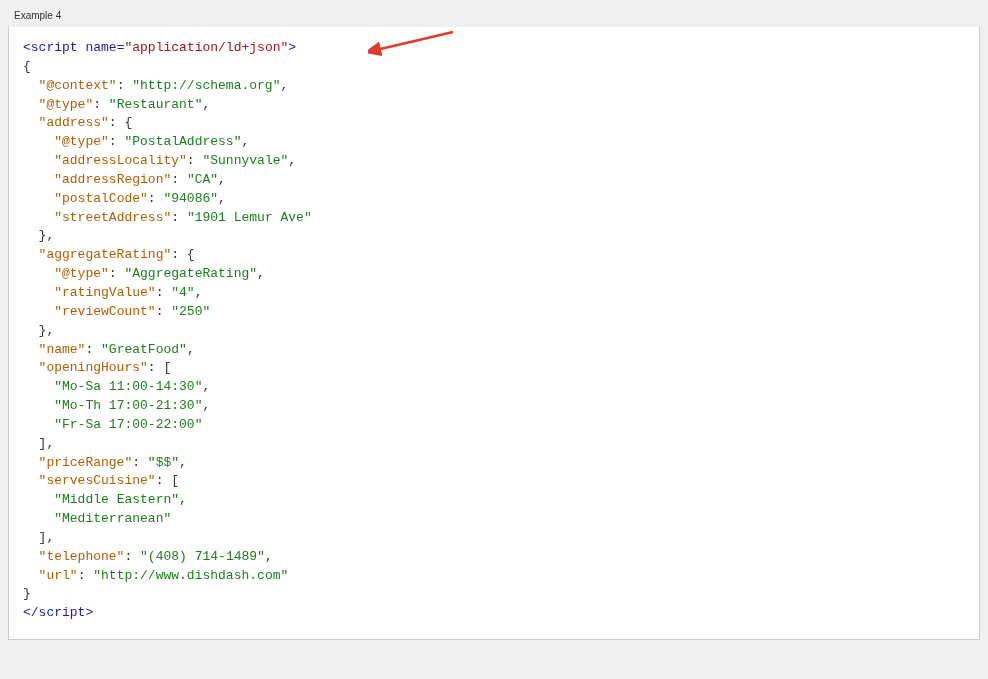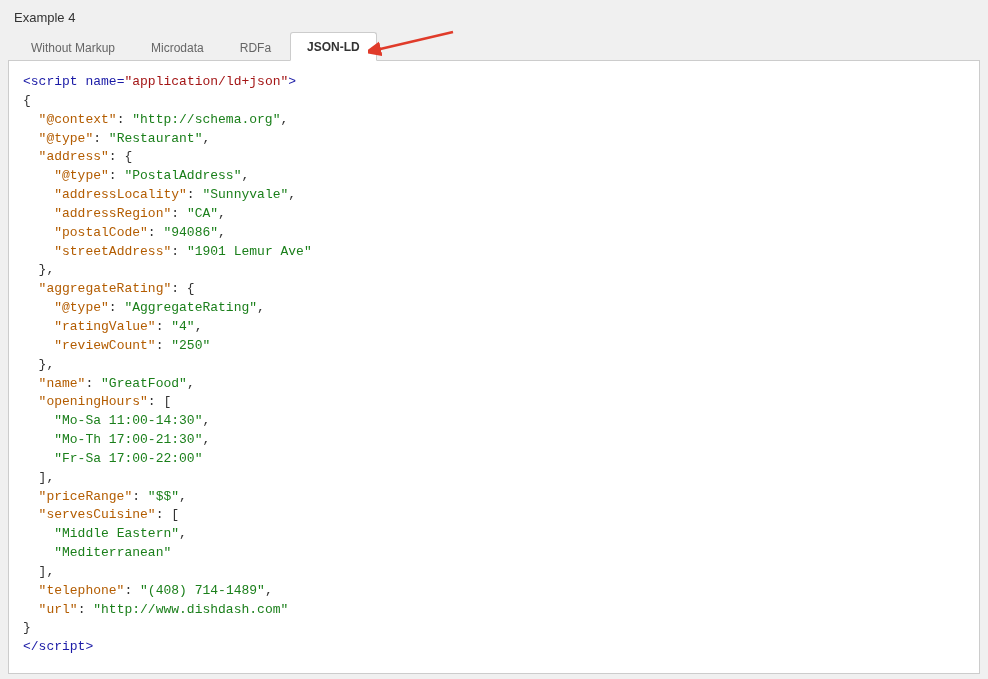--- a/index.html
+++ b/index.html
@@ -6,21 +6,21 @@
   body {
     margin: 0;
     padding: 8px;
     background: #f0f0f0;
     font-family: "Helvetica Neue", Helvetica, Arial, sans-serif;
     font-size: 13px;
     color: #333;
     width: 988px;
   }
   .title {
-    font-size: 13px;
+    font-size: 10px;
     margin: 2px 0 6px 6px;
   }
   .tabs {
     display: flex;
     align-items: flex-end;
     border-bottom: 1px solid #ccc;
     padding-left: 6px;
   }
   .tab {
     padding: 7px 16px 6px 16px;
@@ -64,26 +64,20 @@
 
   .container { position: relative; }
 </style>
 </head>
 <body>
 
 <div class="container">
 
   <div class="title">Example 4</div>
 
-  <div class="tabs">
-    <div class="tab">Without Markup</div>
-    <div class="tab">Microdata</div>
-    <div class="tab">RDFa</div>
-    <div class="tab active">JSON-LD</div>
-  </div>
 
   <svg class="arrow" width="90" height="30" style="left:360px; top:18px;">
     <defs>
       <marker id="ah" markerWidth="8" markerHeight="8" refX="2" refY="3" orient="auto">
         <path d="M0,0 L0,6 L7,3 z" fill="#e03b2a"></path>
       </marker>
     </defs>
     <line x1="85" y1="4" x2="8" y2="22" stroke="#e03b2a" stroke-width="2.5" marker-end="url(#ah)"></line>
   </svg>
 

